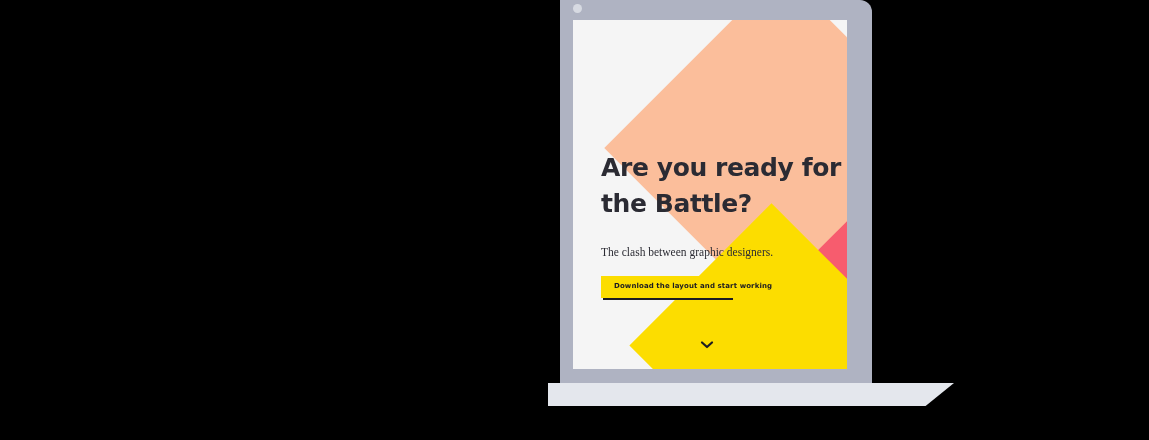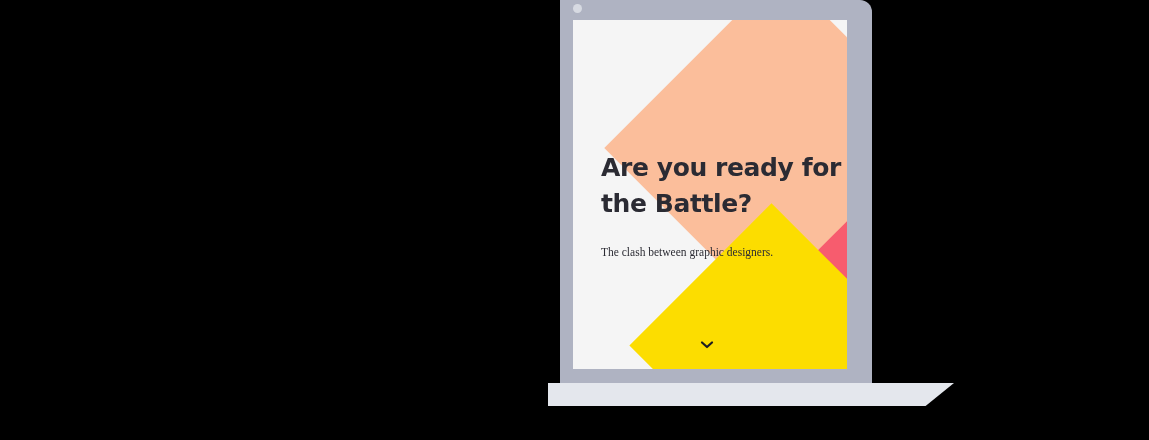--- a/index.html
+++ b/index.html
@@ -222,20 +222,24 @@
 
       <div class="shape shape-peach"></div>
       <div class="shape shape-red"></div>
       <div class="shape shape-yellow"></div>
 
       <div class="hero">
         <h1 class="headline">Are you ready for the Battle?</h1>
 
         <p class="subtitle">The clash between graphic designers.</p>
 
+        <div class="cta-wrap">
+          <button class="cta">Download the layout and start working</button>
+          <div class="cta-underline"></div>
+        </div>
       </div>
 
       <div class="chevron">
         <svg width="14" height="10" viewBox="0 0 14 10" xmlns="http://www.w3.org/2000/svg">
           <path d="M2 2.5 L7 7 L12 2.5" fill="none" stroke="#1C1C22" stroke-width="2.2" stroke-linecap="round" stroke-linejoin="round"></path>
         </svg>
       </div>
 
     </div>
 

